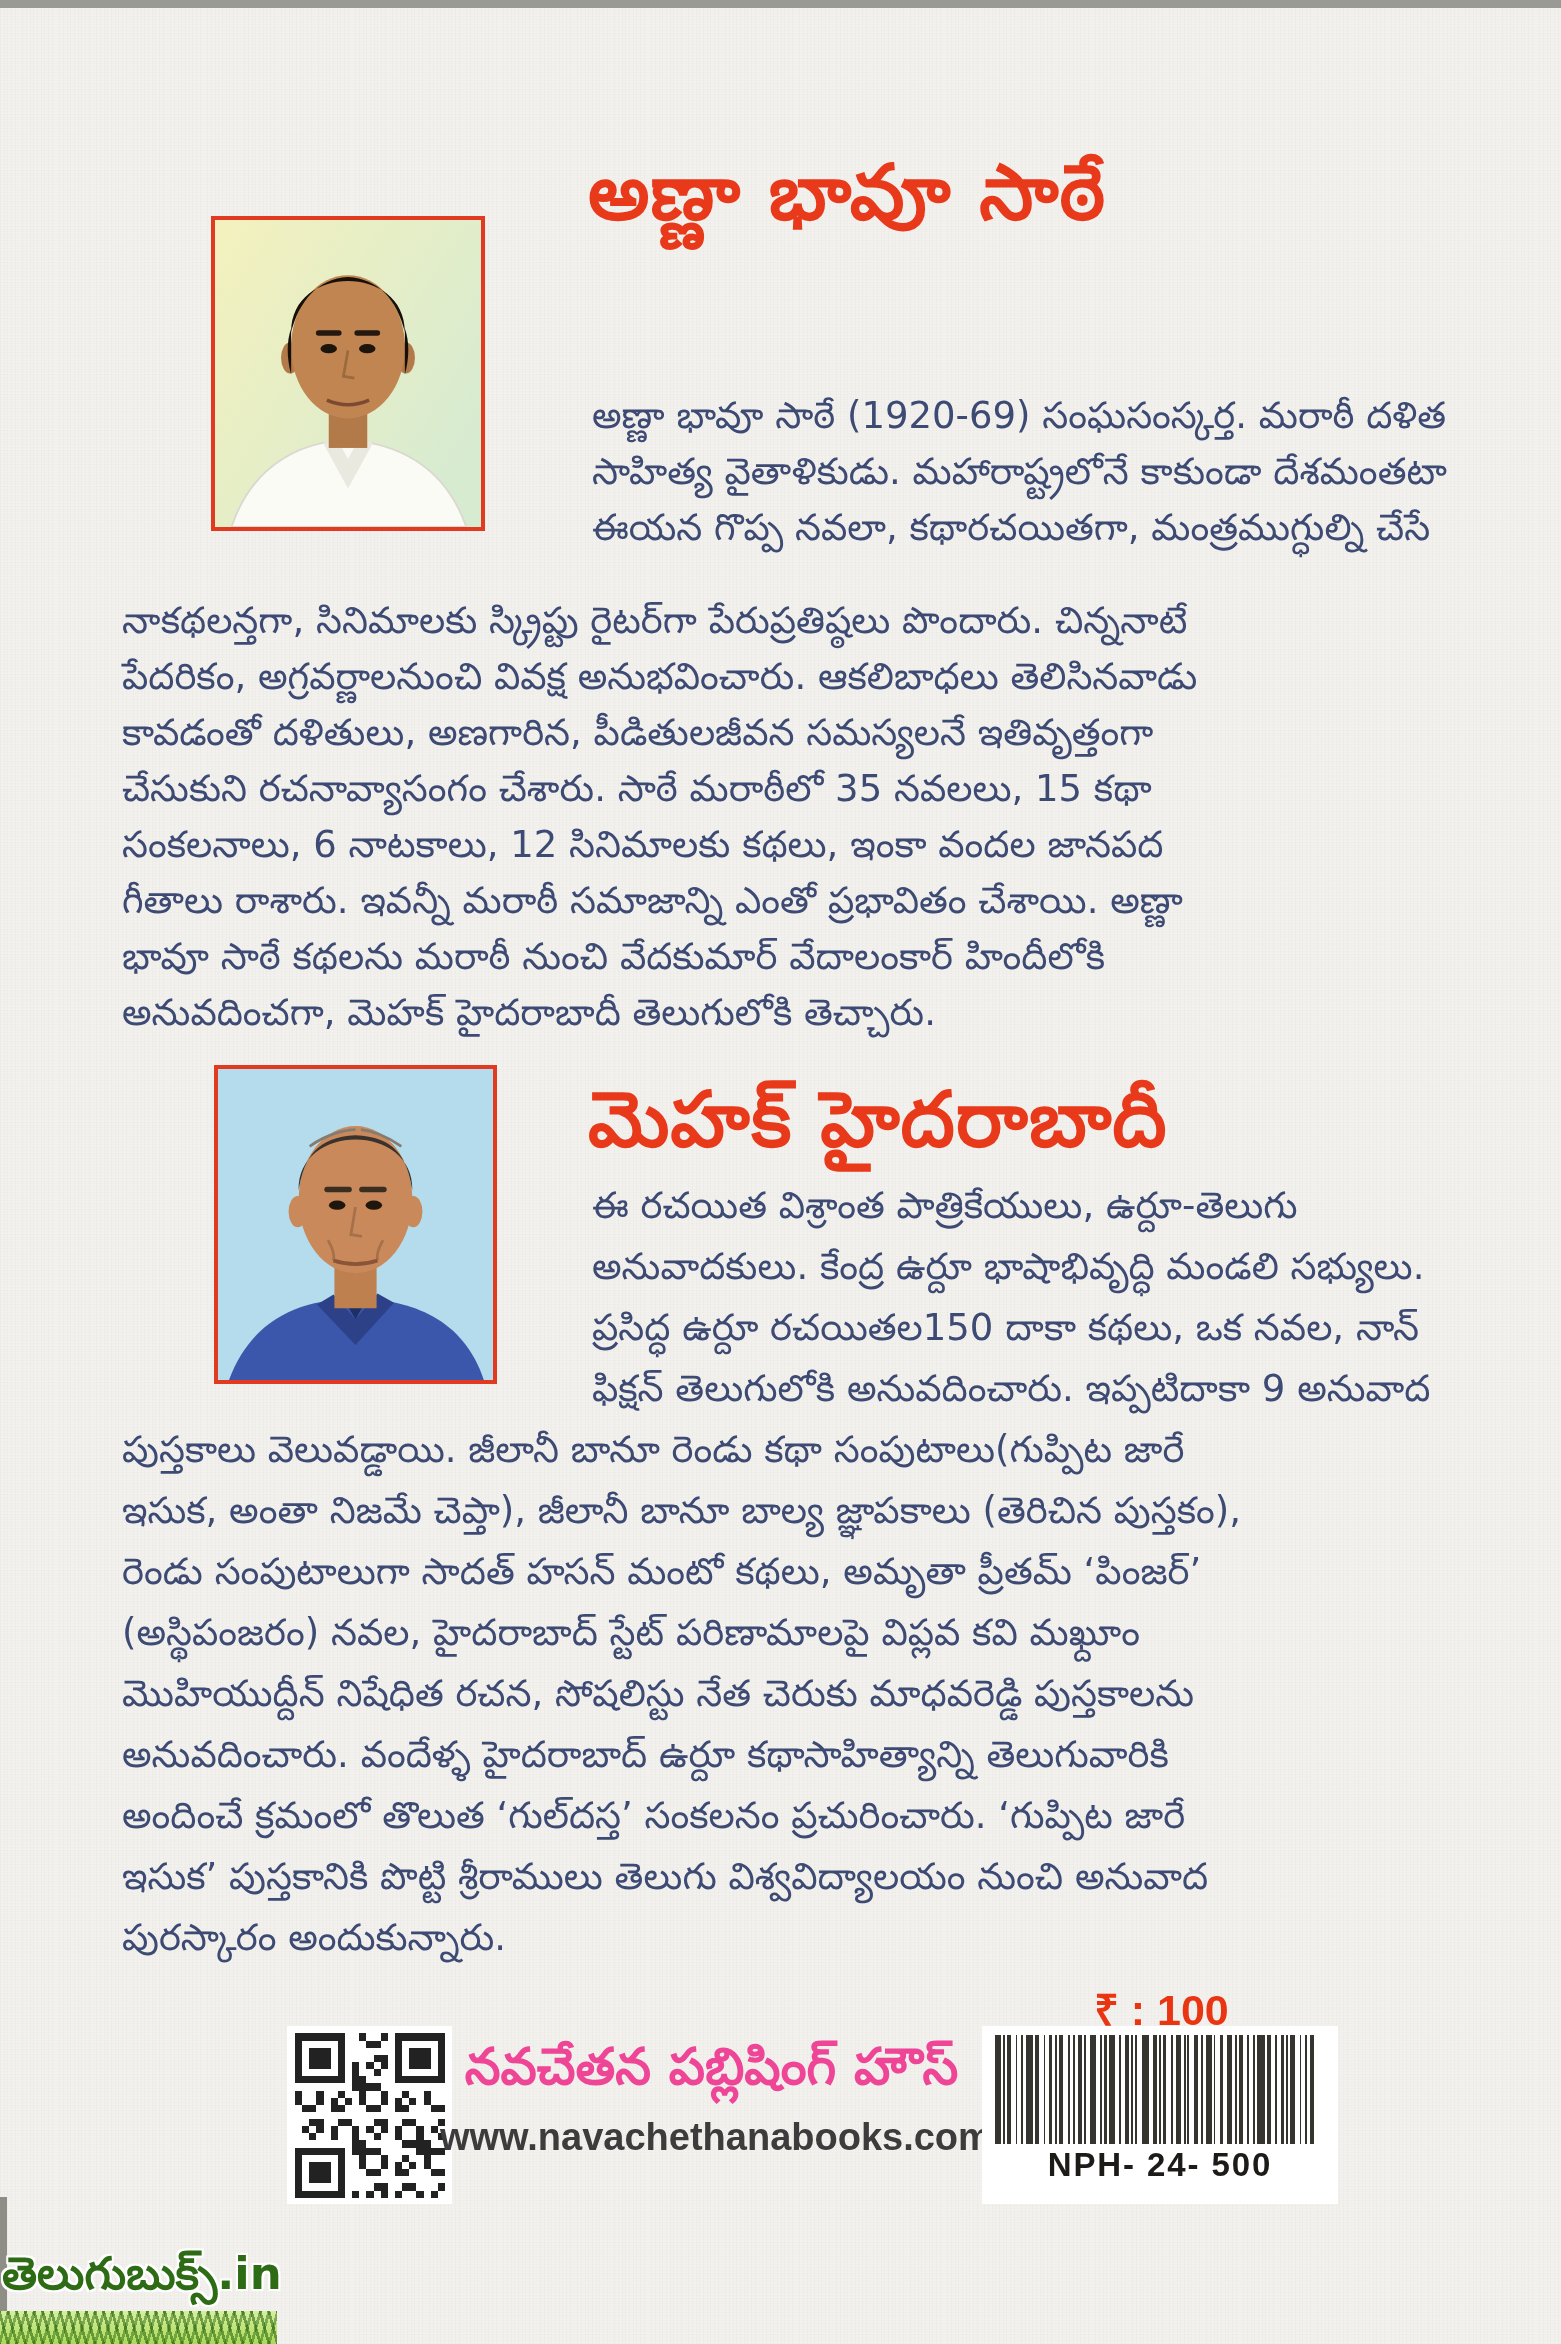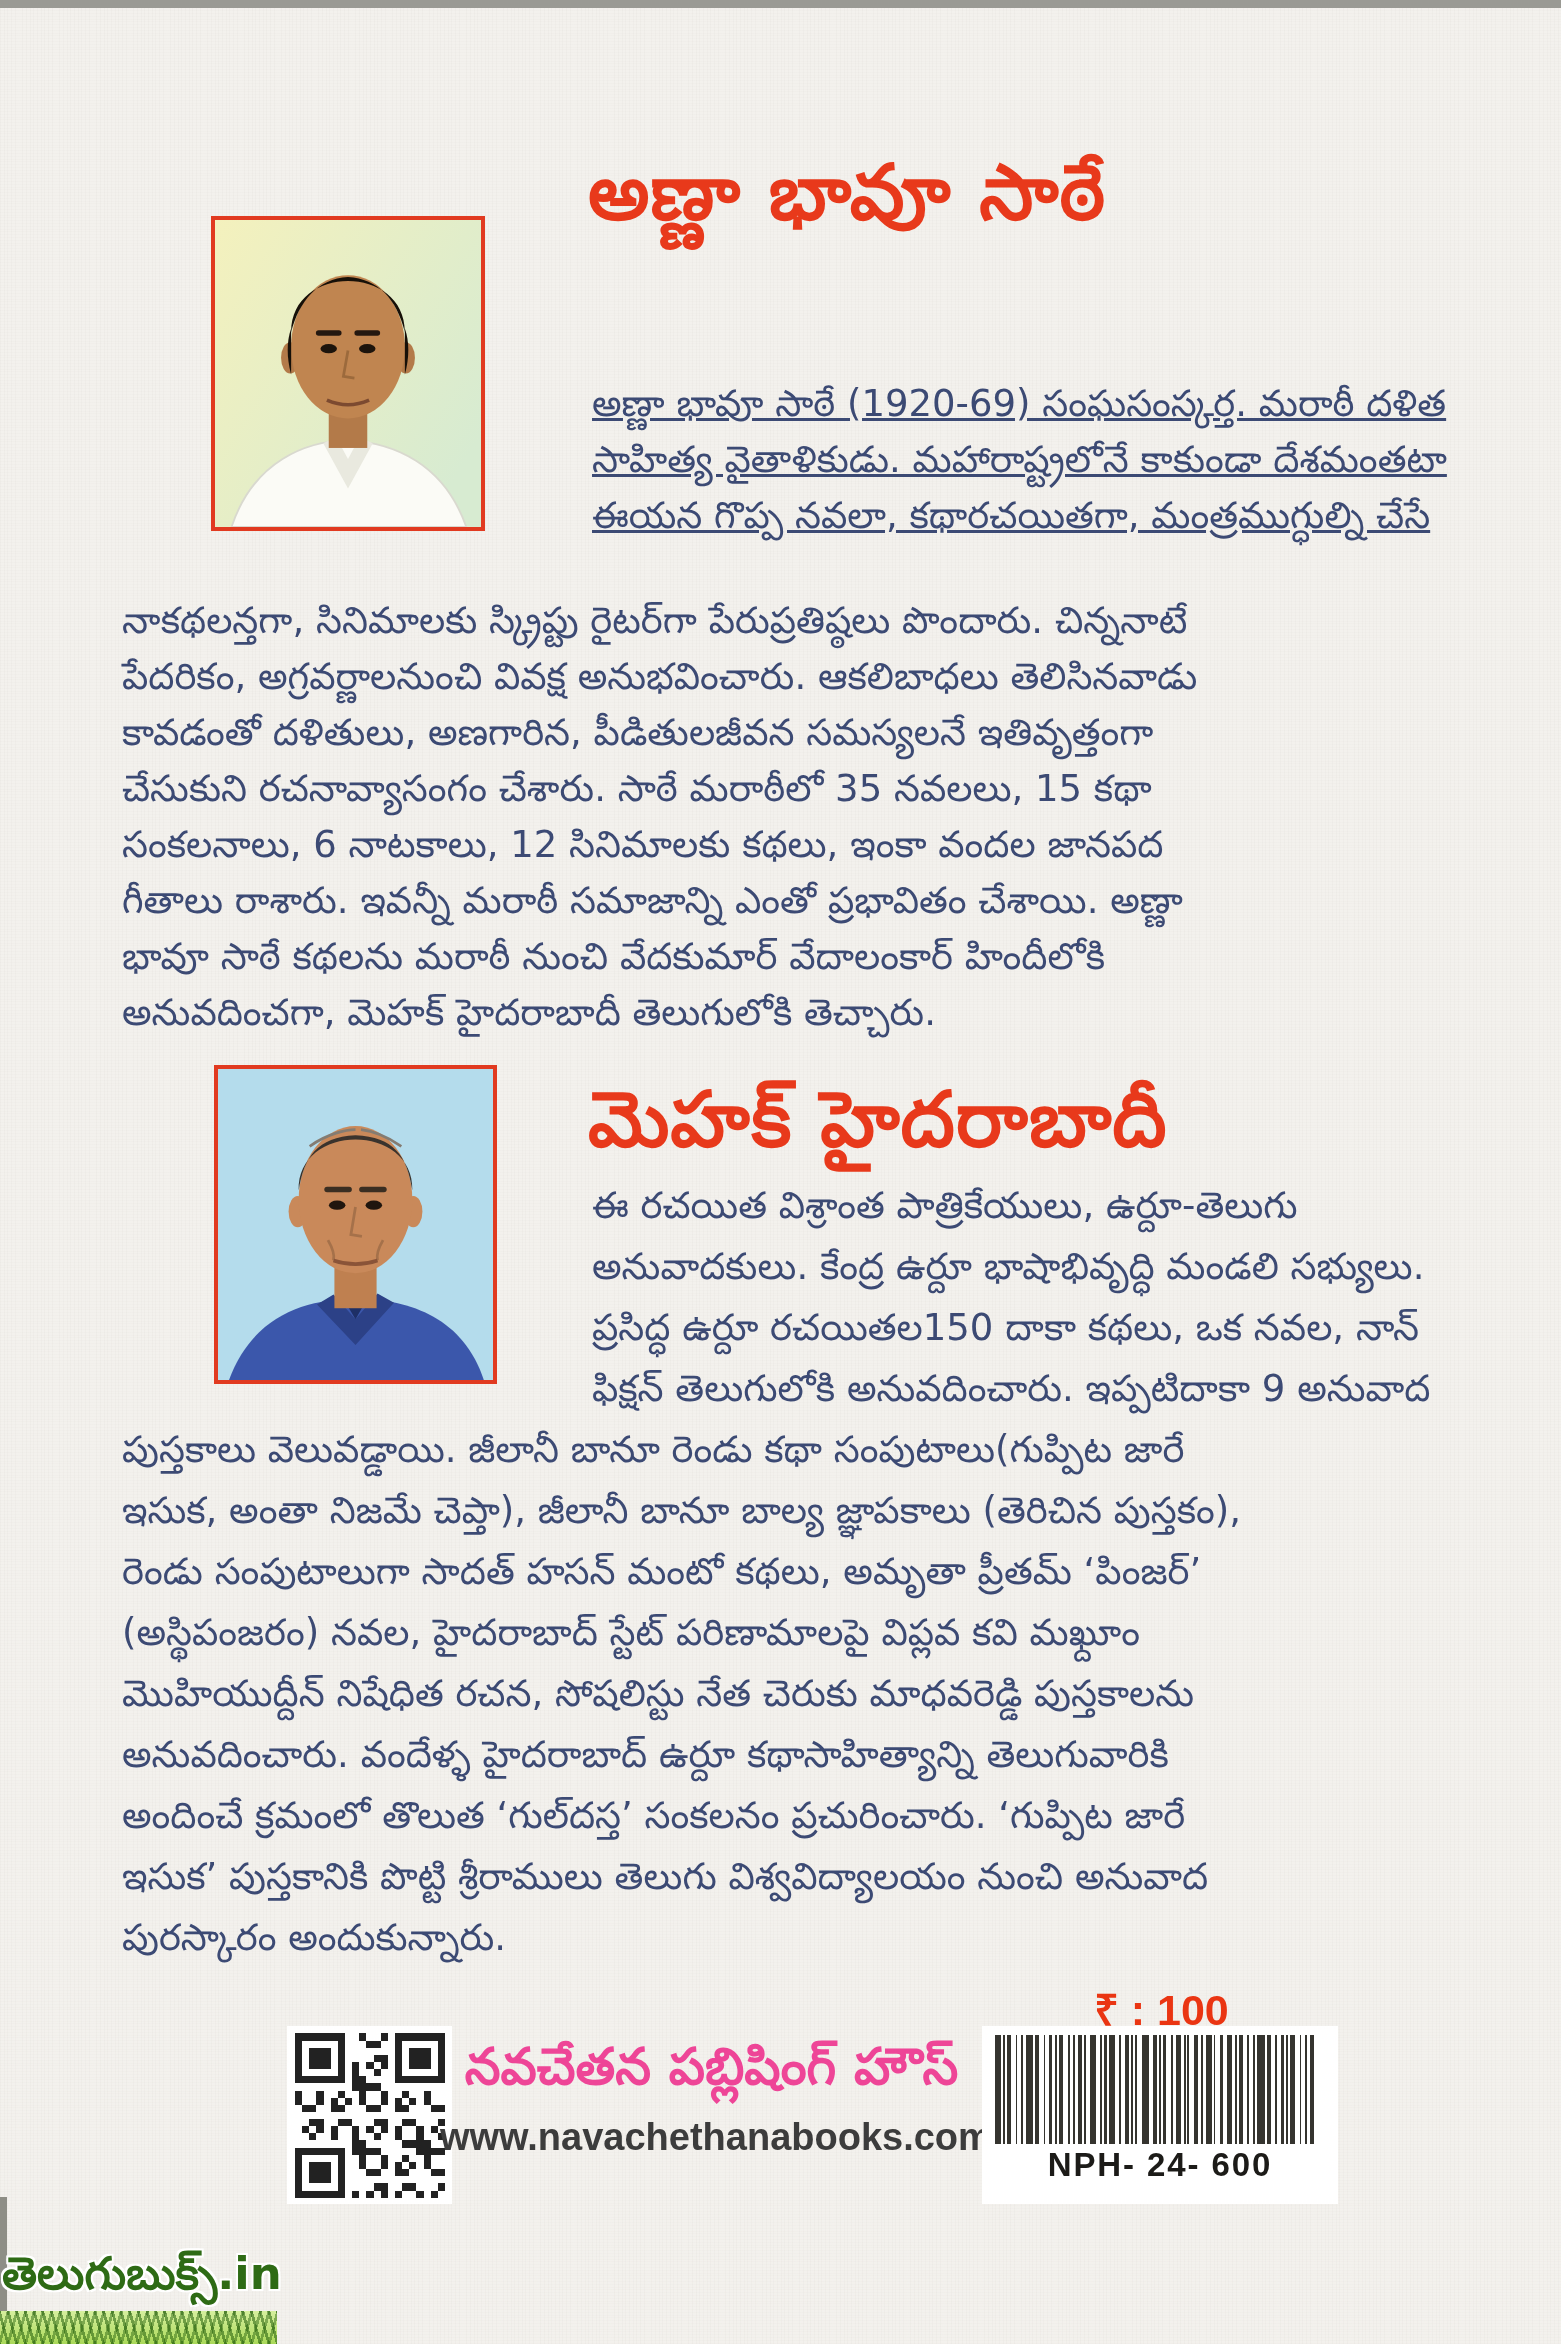--- a/index.html
+++ b/index.html
@@ -21,21 +21,21 @@
                      repeating-linear-gradient(0deg,rgba(120,110,100,.02) 0 0.9px,transparent 0.9px 2.8px);
     overflow:hidden;
     font-family:"DejaVu Sans",sans-serif;
   }
   .sec-title{
     position:absolute;font-size:77px;font-weight:bold;color:var(--title_red);
     white-space:nowrap;letter-spacing:0.9px;line-height:1.15;
   }
   .para{position:absolute;color:var(--body_text);font-size:37px;}
   .tline{white-space:nowrap;}
-  .p1i{left:592px;top:368px;line-height:56px;text-decoration:underline;}
+  .p1i{left:592px;top:380px;line-height:56px;}
   .p1f{left:122px;top:585px;line-height:56px;}
   .p2i{left:592px;top:1167px;line-height:61px;}
   .p2f{left:122px;top:1411px;line-height:61px;}
   .photo{
     position:absolute;border:4.7px solid var(--photo_border);
     background:#fff;box-sizing:border-box;
   }
   .photo svg{display:block;width:100%;height:100%;}
   .photo1{left:211px;top:208px;width:274px;height:315px;}
   .photo2{left:214px;top:1057px;width:283px;height:319px;}
@@ -346,21 +346,21 @@
         <span style="width: 7.5px; margin-right: 1.9px;"></span>
         <span style="width: 3.7px; margin-right: 4.7px;"></span>
         <span style="width: 1.9px; margin-right: 3.7px;"></span>
         <span style="width: 2.8px; margin-right: 2.8px;"></span>
         <span style="width: 1.9px; margin-right: 1.9px;"></span>
         <span style="width: 4.7px; margin-right: 4.7px;"></span>
         <span style="width: 1.9px; margin-right: 3.7px;"></span>
         <span style="width: 1.9px; margin-right: 2.8px;"></span>
         <span style="width: 3.7px; margin-right: 1.9px;"></span>
       </div>
-    <div class="barcode-text">NPH- 24- 600</div>
+    <div class="barcode-text">NPH- 24- 500</div>
   </div>
 
   <div class="scan-edge"></div>
   <div class="watermark">తెలుగుబుక్స్.in</div>
   <div class="grass"></div>
 
 </div>
 
 
 </body></html>

